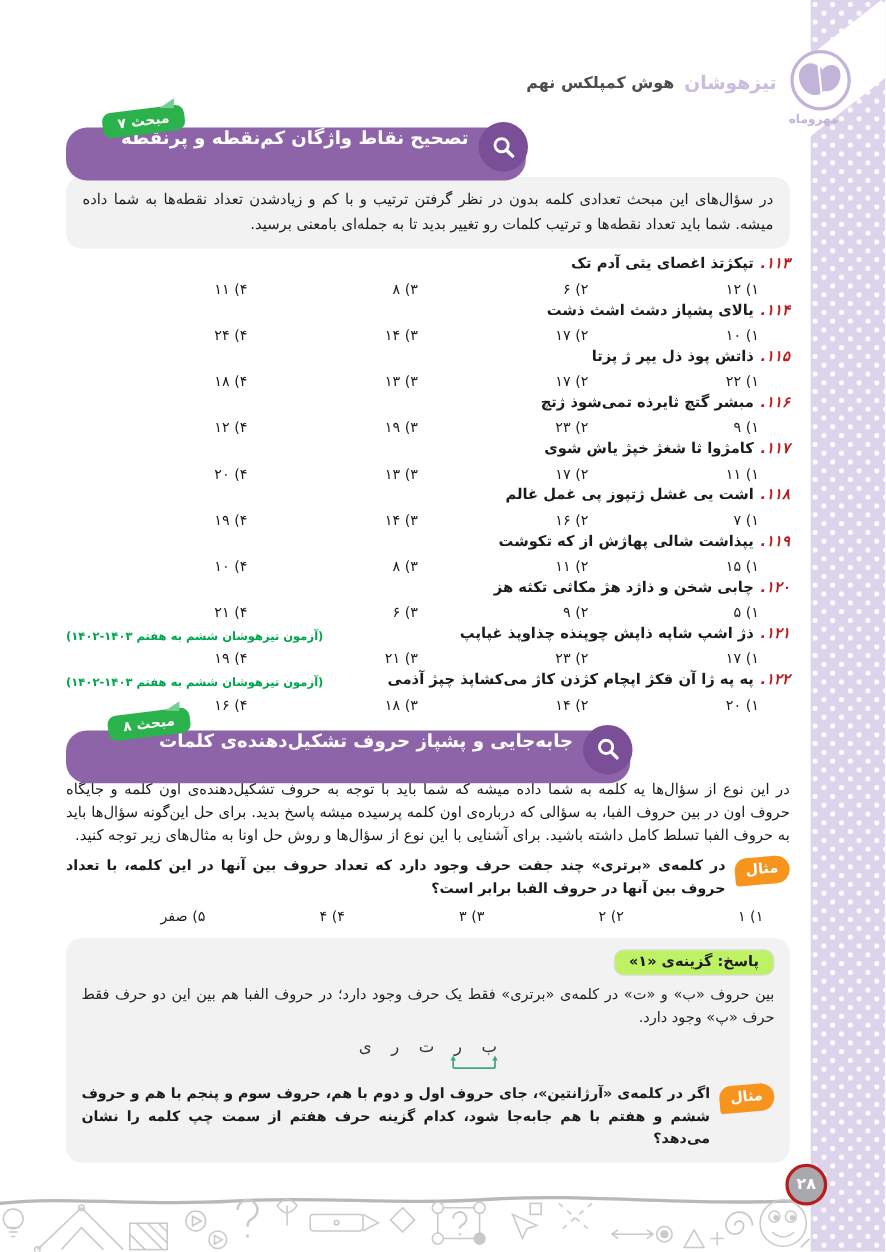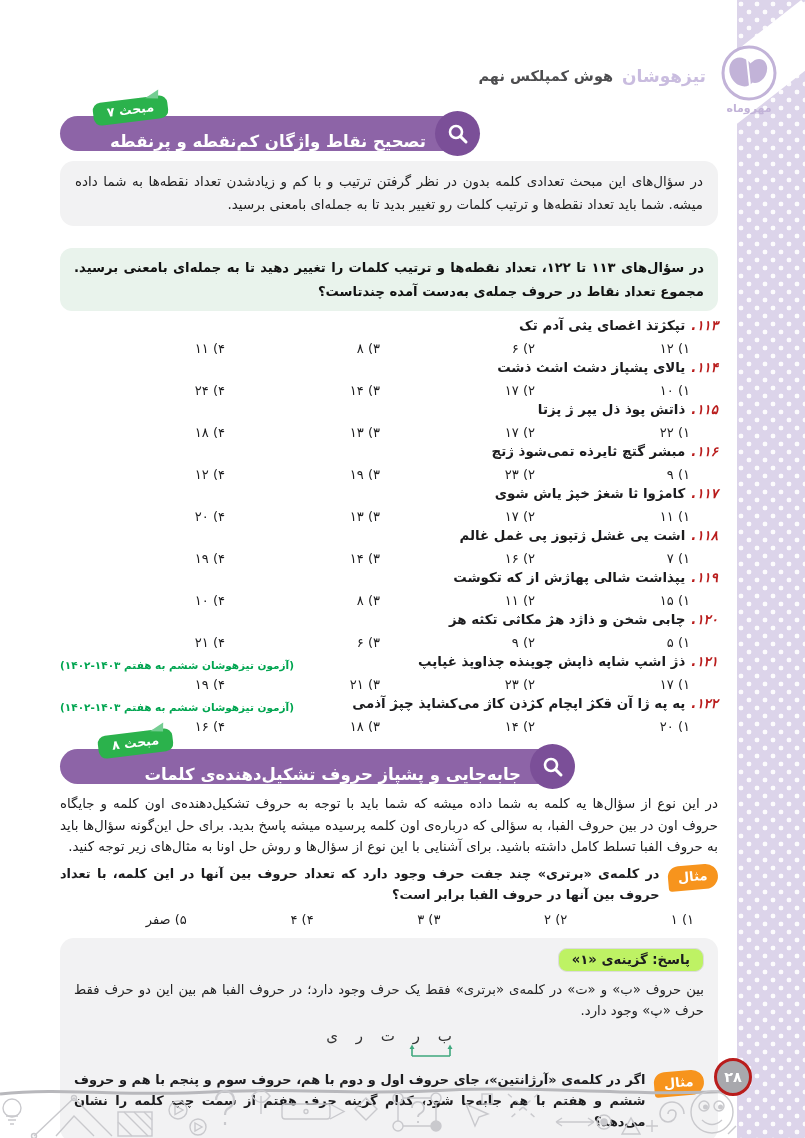--- a/index.html
+++ b/index.html
@@ -9,37 +9,37 @@
 
   
   .strip { position:absolute; top:0; right:0; width:68px; height:1138px; z-index:0;
     background-color:#dcd4ea;
     background-image:
       radial-gradient(circle at 4px 4px, rgba(255,255,255,.9) 2.1px, transparent 2.7px),
       radial-gradient(circle at 12px 12px, rgba(255,255,255,.9) 2.1px, transparent 2.7px);
     background-size:16px 16px; }
   .strip-band { position:absolute; top:40px; right:-30px; width:150px; height:58px; background:#fff;
     transform:rotate(-38deg); z-index:1; }
-  .brand-logo { position:absolute; top:44px; right:24px; width:64px; text-align:center; z-index:2; }
+  .brand-logo { position:absolute; top:44px; right:24px; width:64px; text-align:left; z-index:2; }
   .brand-logo .pub-name { display:block; color:#c2b3d8; font-size:11px; font-weight:bold; margin-top:-4px; }
 
   
   .content { position:absolute; top:0; right:87px; left:60px; z-index:3; }
 
   
   .brand-row { margin-top:64px; height:24px; display:flex; justify-content:flex-start; align-items:center; gap:9px; padding-right:12px; }
   .logo-type { color:#c9bcdf; font-weight:bold; font-size:17px; letter-spacing:-.5px; }
   .book-title { color:#4d4d4f; font-weight:bold; font-size:14.5px; }
 
   
   .sec-head { position:relative; height:35px; }
   .sec-head.s7 { margin-top:28px; width:418px; margin-right:240px; }
   .sec-head.s8 { margin-top:13px; width:513px; margin-right:145px; }
-  .sec-bar { position:relative; height:35px; background:#8d64a7; border-radius:19px;
-    display:flex; align-items:flex-end; padding:0 52px 0 22px; }
+  .sec-bar { position:relative; height:48px; background:#8d64a7; border-radius:19px;
+    display:flex; align-items:flex-start; padding:0 52px 0 22px; }
   .sec-title { color:#fff; font-weight:bold; font-size:16.5px; white-space:nowrap; }
   .sec-circle { position:absolute; right:-2px; top:-5px; width:45px; height:45px; border-radius:50%;
     background:#7b4f98; display:flex; align-items:center; justify-content:center; }
   .mabhas { position:absolute; top:-17px; background:#2bb24c; color:#fff; font-weight:bold; font-size:12.5px;
     padding:3px 14px 5px; border-radius:8px; transform:rotate(-7deg); z-index:4; white-space:nowrap; }
   .mabhas::after { content:""; position:absolute; top:-7px; right:8px; width:0; height:0;
     border-left:13px solid transparent; border-bottom:9px solid #74cd92; transform:rotate(8deg); }
   .s7 .mabhas { right:310px; }
   .s8 .mabhas { right:400px; }
 
@@ -134,21 +134,20 @@
             <circle cx="10" cy="10" r="6" fill="none" stroke="#fff" stroke-width="2.6"></circle>
             <line x1="14.6" y1="14.6" x2="20" y2="20" stroke="#fff" stroke-width="3" stroke-linecap="round"></line>
           </svg>
         </span>
       </div>
     </div>
 
     <p class="graybox">در سؤال‌های این مبحث تعدادی کلمه بدون در نظر گرفتن ترتیب و با کم و زیادشدن تعداد نقطه‌ها به شما داده میشه. شما باید تعداد نقطه‌ها و ترتیب کلمات رو تغییر بدید تا به جمله‌ای بامعنی برسید.</p>
 
 
-    <p class="inst">در سؤال‌های ۱۱۳ تا ۱۲۲، تعداد نقطه‌ها و ترتیب کلمات را تغییر دهید تا به جمله‌ای بامعنی برسید. مجموع تعداد نقاط در حروف جمله‌ی به‌دست آمده چندتاست؟</p>
 
     <div class="qs">
 
       <div class="q">
         <div class="q-line">
           <span class="q-num">۱۱۳.</span>
           <span class="q-text">تپکژتذ اغصای یثی آدم تک</span>
         </div>
         <div class="opts">
           <span class="opt">۱) ۱۲</span>

